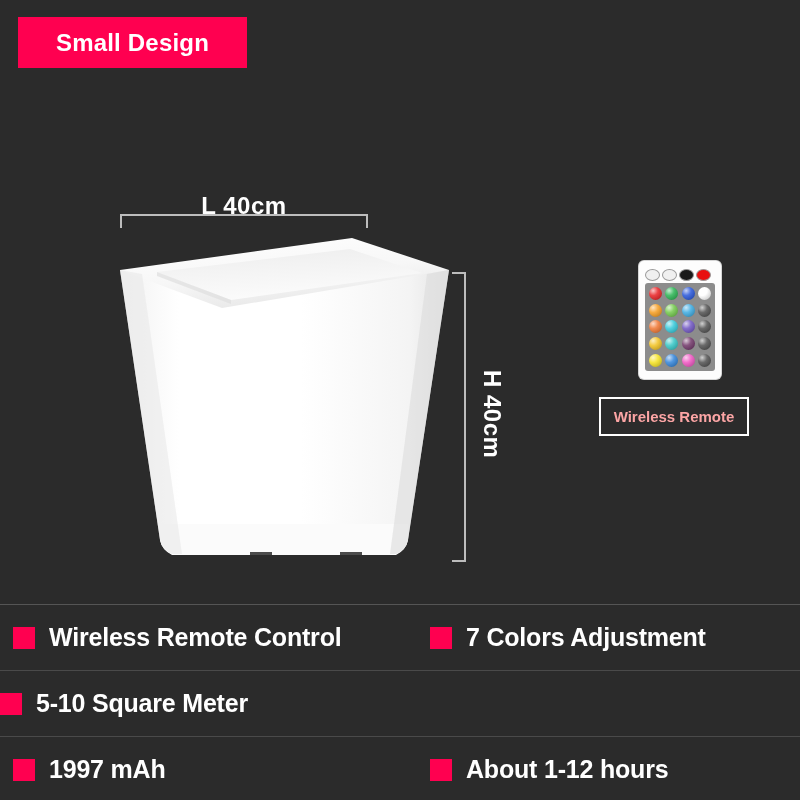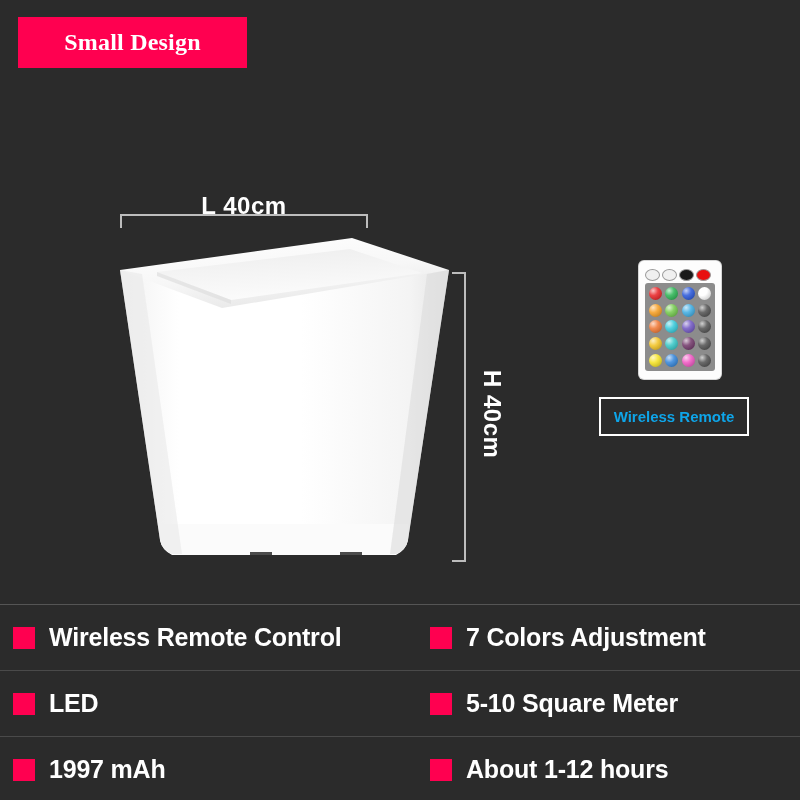--- a/index.html
+++ b/index.html
@@ -25,21 +25,20 @@
   .banner {
     position: absolute;
     left: 18px;
     top: 17px;
     width: 229px;
     height: 51px;
     background: #ff0050;
     display: flex;
     align-items: center;
     justify-content: center;
-    font-family: Liberation Serif, serif;
   }
   .banner-label {
     color: #ffffff;
     font-size: 24px;
     font-weight: bold;
     letter-spacing: 0.2px;
     white-space: nowrap;
   }
 
   
@@ -167,21 +166,21 @@
     top: 397px;
     width: 150px;
     height: 39px;
     border: 2px solid #ffffff;
     box-sizing: border-box;
     display: flex;
     align-items: center;
     justify-content: center;
   }
   .remote-caption-label {
-    color: #0ea5e9;
+    color: #fca5a5;
     font-size: 15px;
     font-weight: bold;
     white-space: nowrap;
   }
 
   
   .features {
     position: absolute;
     left: 0;
     top: 604px;
@@ -320,24 +319,20 @@
         <span class="bullet"></span>
         <span class="feature-label">Wireless Remote Control</span>
       </div>
       <div class="feature-cell right">
         <span class="bullet"></span>
         <span class="feature-label">7 Colors Adjustment</span>
       </div>
     </div>
 
     <div class="feature-row">
-      <div class="feature-cell left">
-        <span class="bullet"></span>
-        <span class="feature-label">LED</span>
-      </div>
       <div class="feature-cell right">
         <span class="bullet"></span>
         <span class="feature-label">5-10 Square Meter</span>
       </div>
     </div>
 
     <div class="feature-row">
       <div class="feature-cell left">
         <span class="bullet"></span>
         <span class="feature-label">1997 mAh</span>

